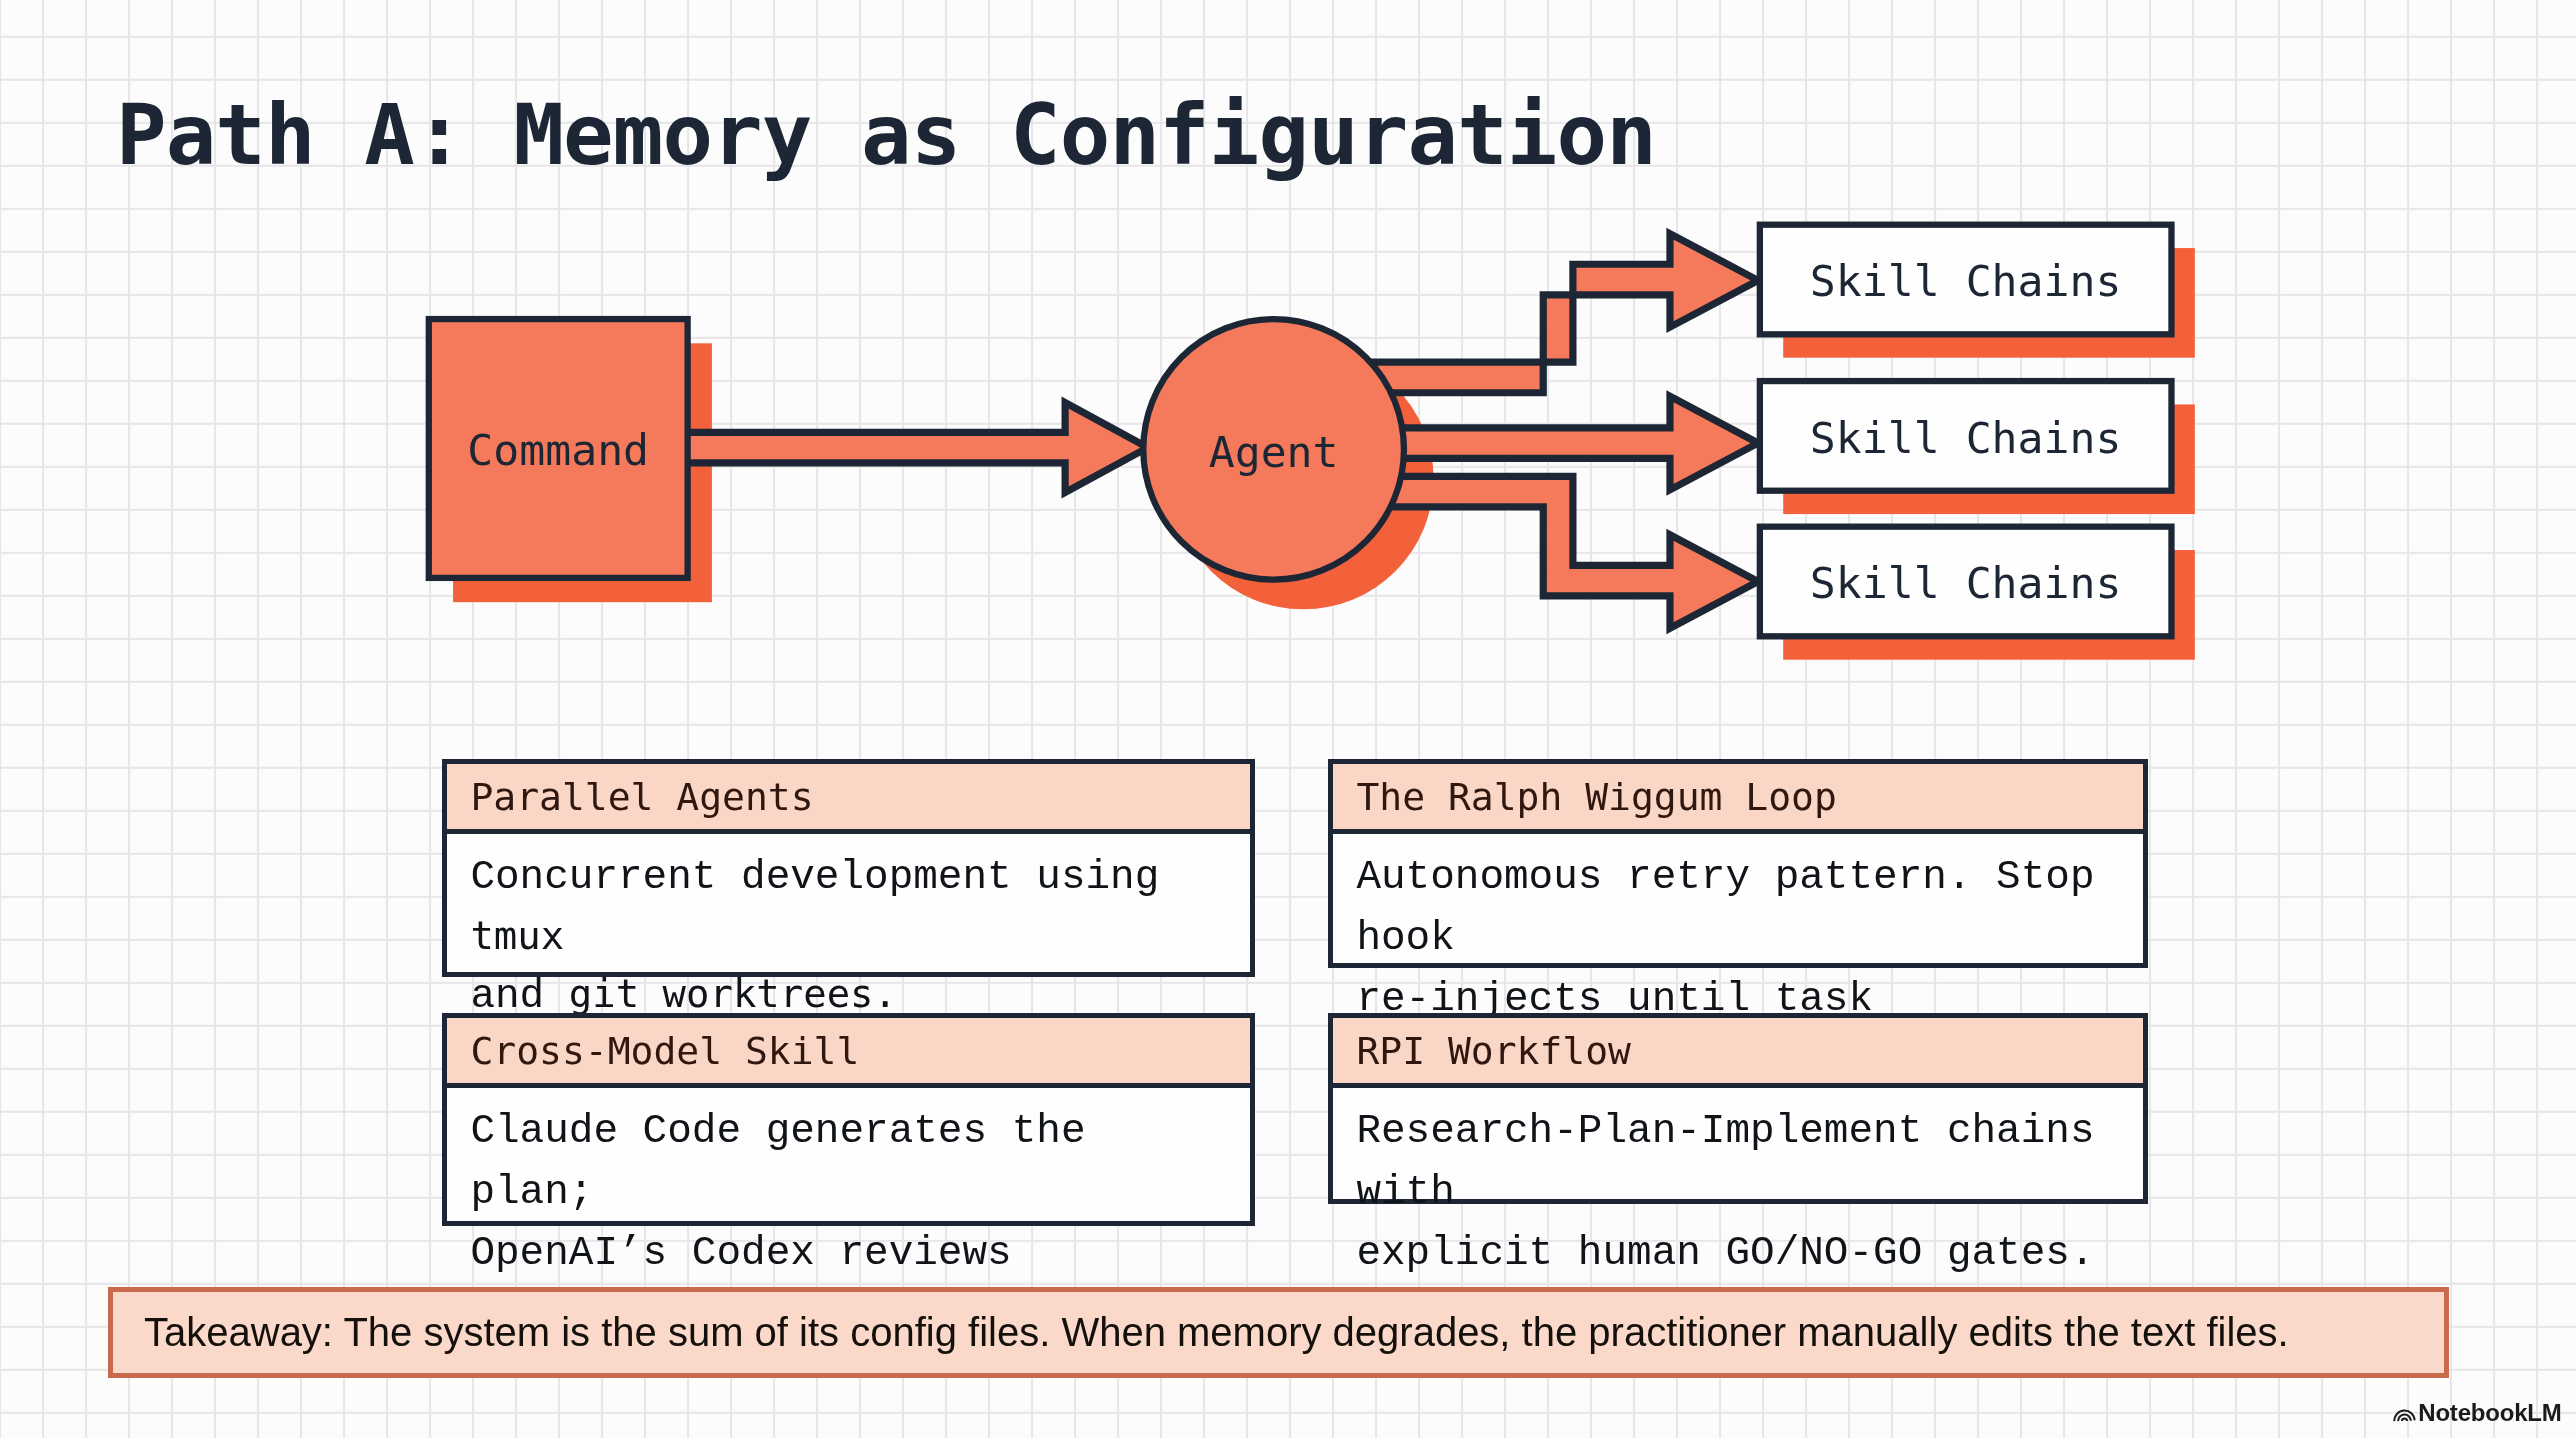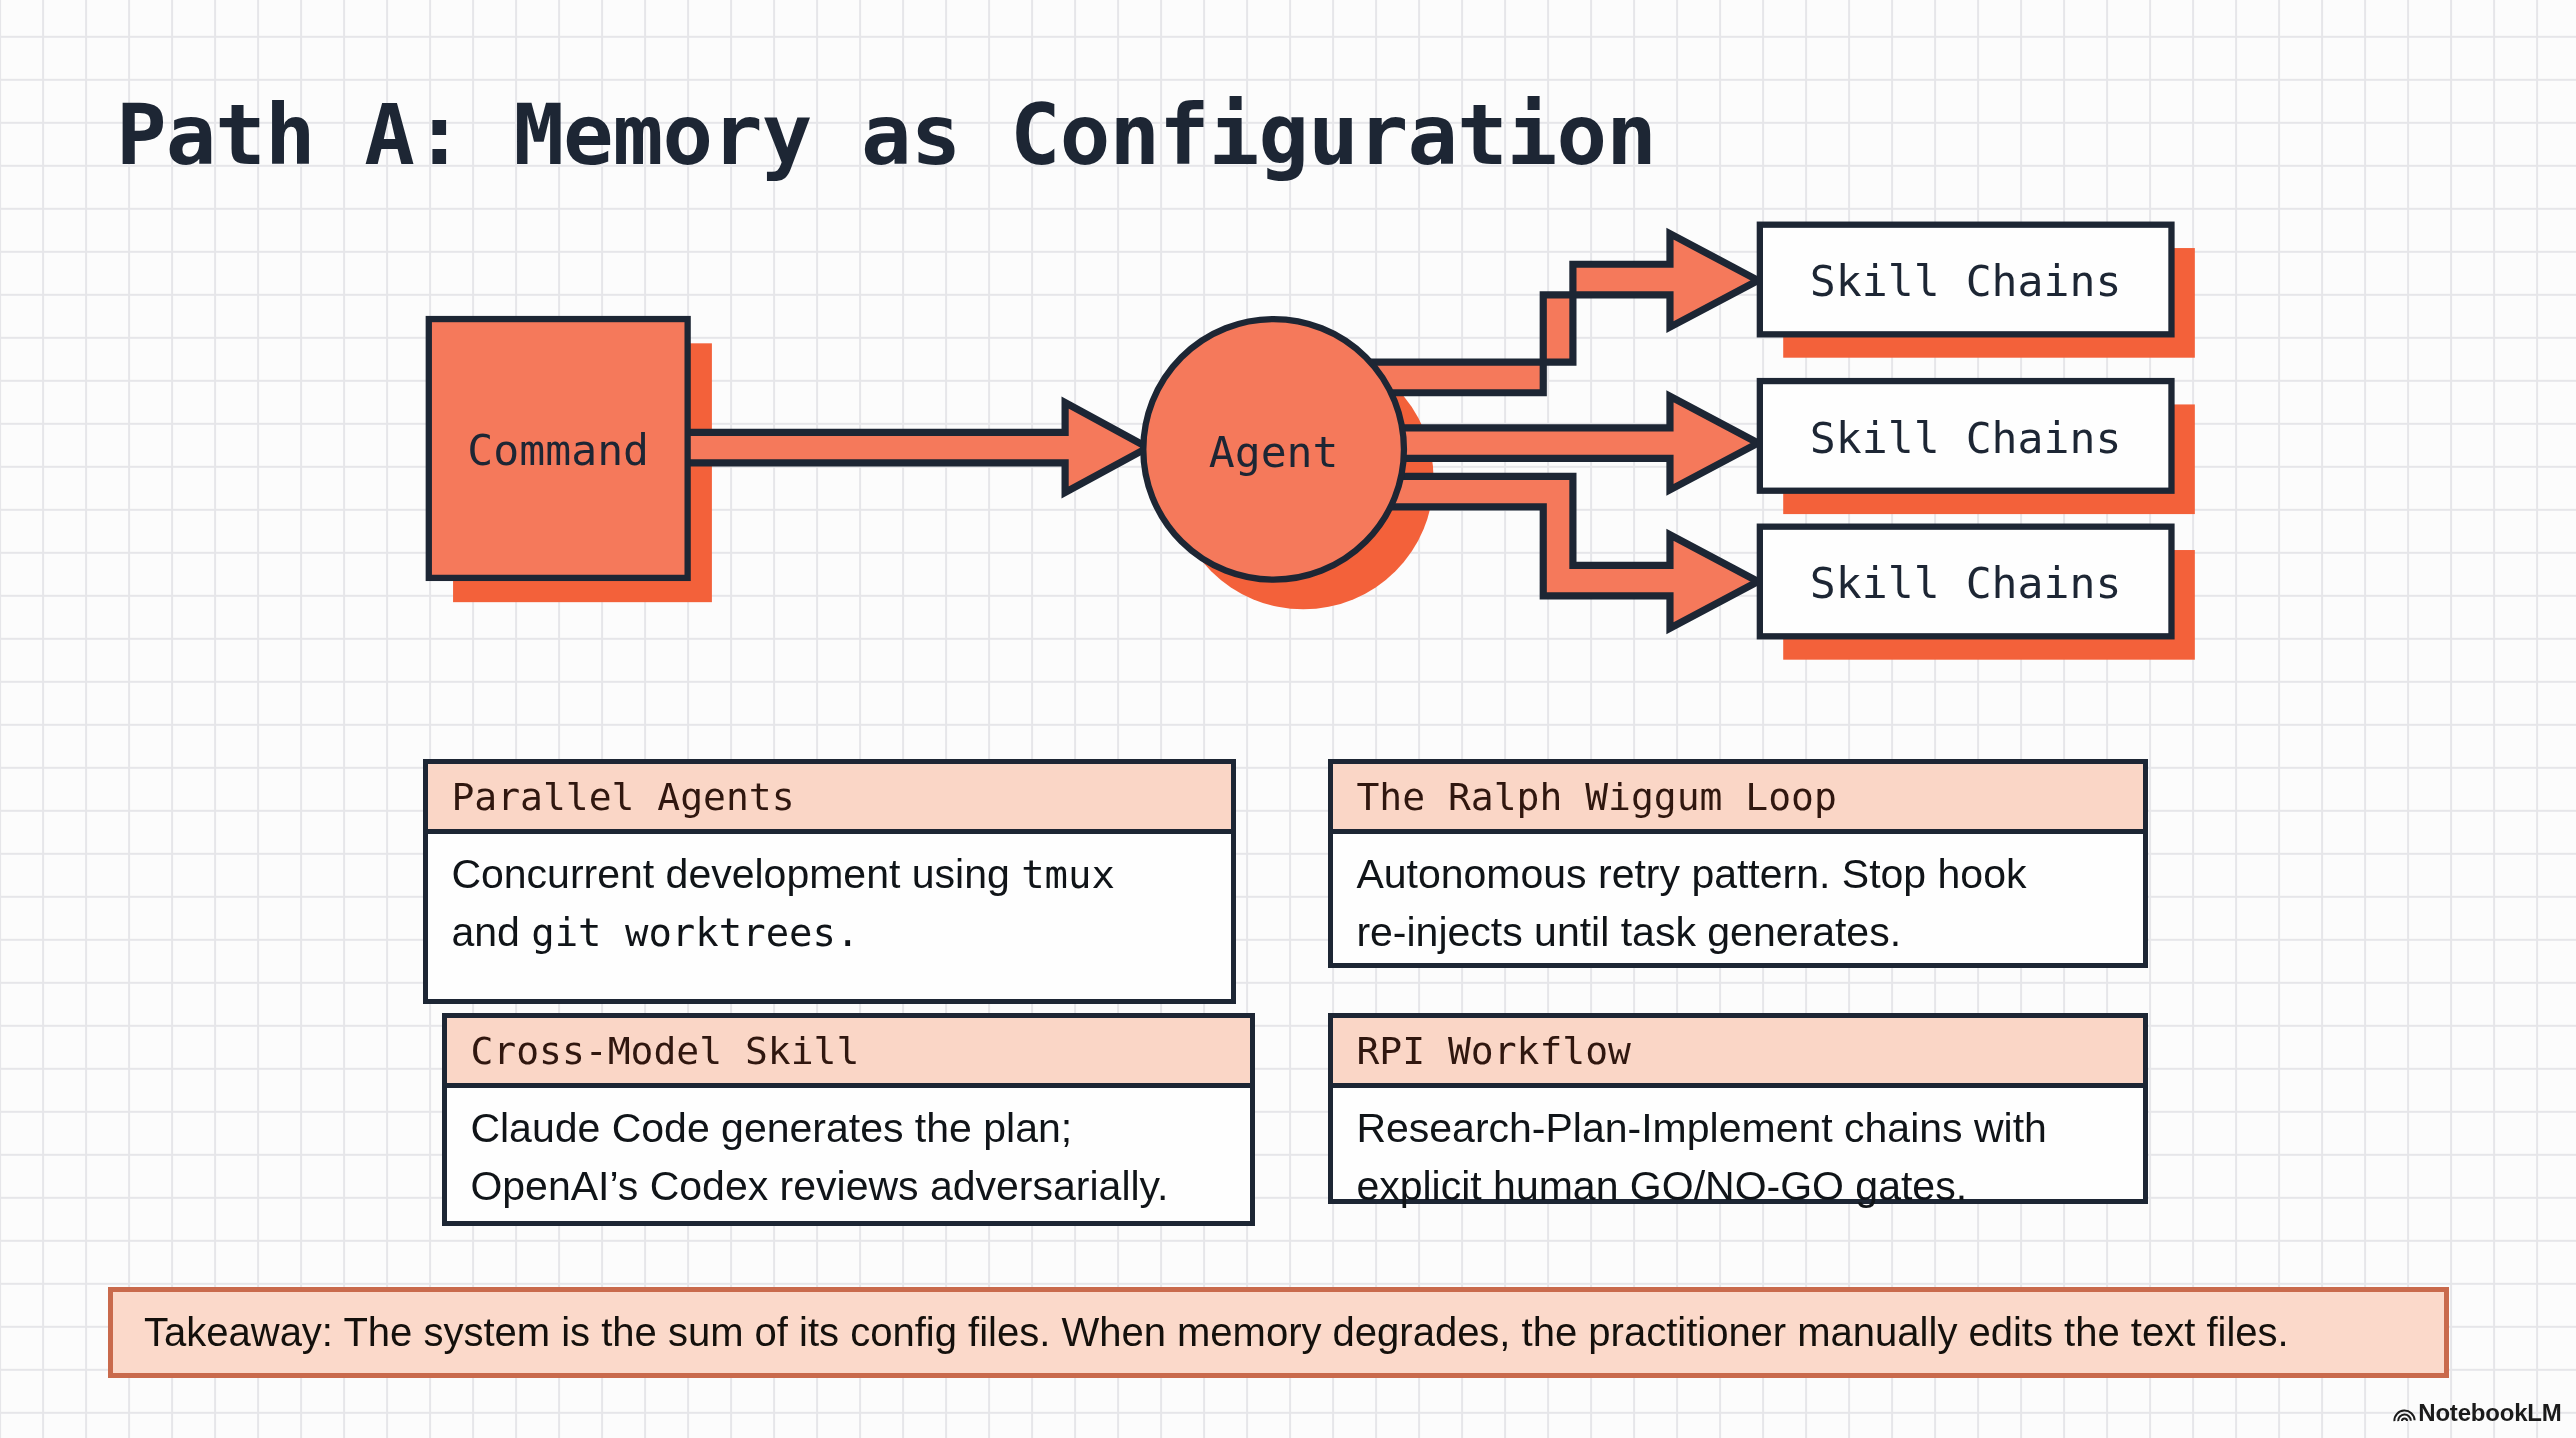--- a/index.html
+++ b/index.html
@@ -22,21 +22,21 @@
   .white-box{fill:#FEFEFE;stroke:#1D2634;stroke-width:7;}
   .mono-label{font-family:"DejaVu Sans Mono","Liberation Mono",monospace;
     font-size:48px;fill:#1D2634;text-anchor:middle;dominant-baseline:central;}
   .card{position:absolute;background:#FEFEFE;border:5.4px solid #1D2634;box-sizing:border-box;}
   .card-header{height:70px;background:#FAD6C6;border-bottom:5.4px solid #1D2634;
     display:flex;align-items:center;padding:0 23.4px;box-sizing:border-box;
     font-family:"DejaVu Sans Mono","Liberation Mono",monospace;
     font-size:38px;color:#30170F;white-space:nowrap;}
   .card-body{padding:10.8px 23.4px 0 23.4px;font-size:41px;line-height:1.42;color:#101418;}
   .card-body .seg-mono{font-family:"DejaVu Sans Mono","Liberation Mono",monospace;font-size:0.95em;}
-  .card-body .seg-sans{font-family:Liberation Sans, sans-serif;text-align:right;}
+  .card-body .seg-sans{font-family:Liberation Mono, monospace;text-align:right;}
   .banner{position:absolute;left:108px;top:1287px;width:2341px;height:91px;
     background:#FBD9CA;border:5.4px solid #C96A4C;box-sizing:border-box;
     display:flex;align-items:center;padding-left:31px;
     font-size:40px;color:#14100C;white-space:nowrap;}
   .watermark{position:absolute;right:14.4px;bottom:10.8px;display:flex;align-items:center;gap:0;
     color:#1B1B1B;font-size:24px;font-weight:600;letter-spacing:-0.2px;}
   .watermark svg{display:block;}
 </style>
 </head>
 <body>
@@ -64,21 +64,21 @@
     <rect class="white-box" x="1958" y="424" width="458" height="122"></rect>
     <rect class="white-box" x="1958" y="586" width="458" height="122"></rect>
 
     <text class="mono-label" x="621" y="501">Command</text>
     <text class="mono-label" x="1417" y="503">Agent</text>
     <text class="mono-label" x="2187" y="313">Skill Chains</text>
     <text class="mono-label" x="2187" y="487">Skill Chains</text>
     <text class="mono-label" x="2187" y="649">Skill Chains</text>
   </svg>
 
-  <div class="card" style="left:423px;top:759px;width:813px;height:245px;">
+  <div class="card" style="left:442px;top:759px;width:813px;height:218px;">
     <div class="card-header">Parallel Agents</div>
     <div class="card-body">
         <div><span class="seg-sans">Concurrent development using </span><span class="seg-mono">tmux</span></div>
         <div><span class="seg-sans">and </span><span class="seg-mono">git worktrees.</span></div>
       </div>
   </div>
 
   <div class="card" style="left:1328px;top:759px;width:820px;height:209px;">
     <div class="card-header">The Ralph Wiggum Loop</div>
     <div class="card-body">

